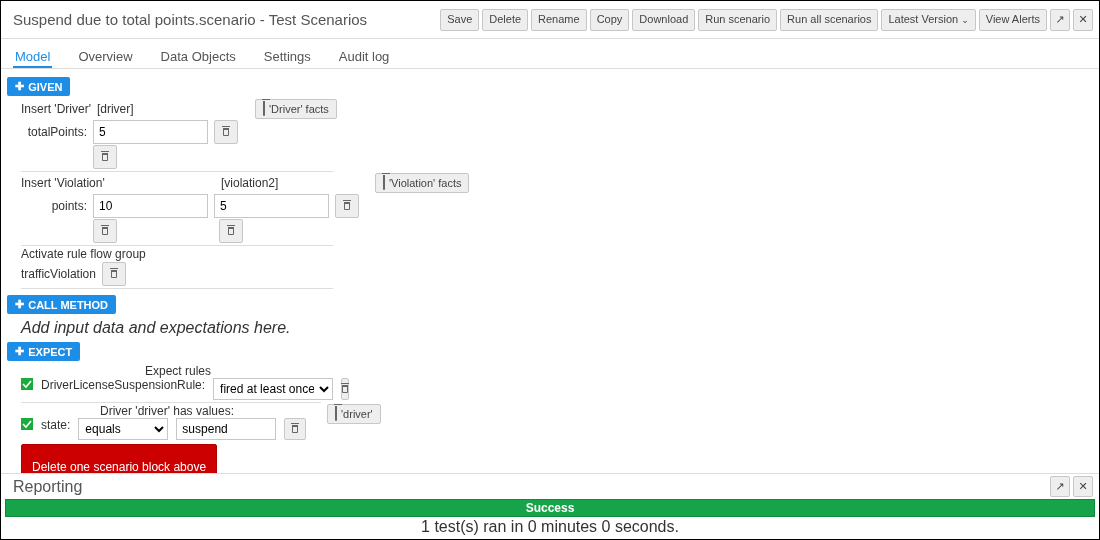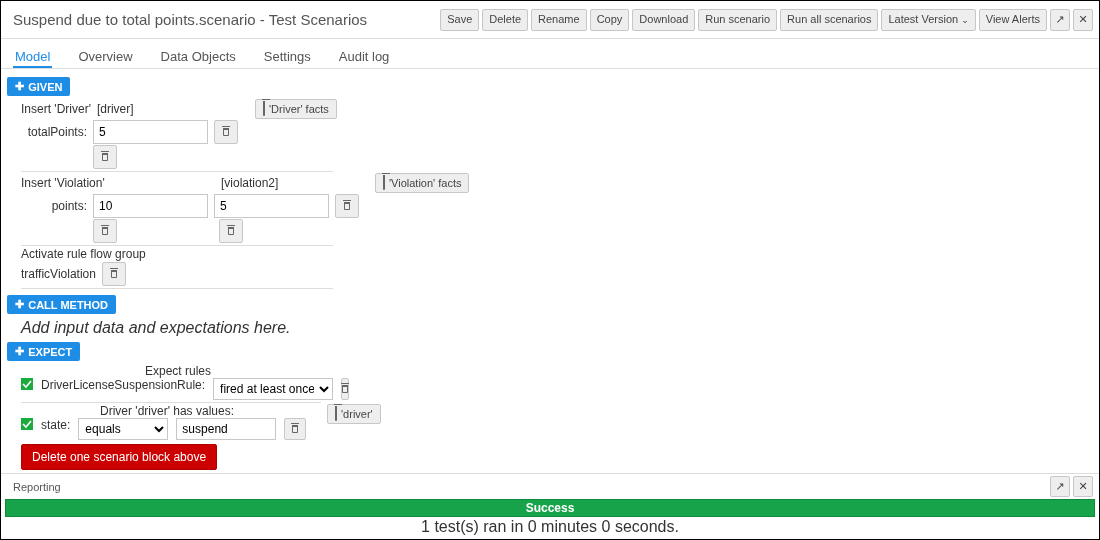--- a/index.html
+++ b/index.html
@@ -190,21 +190,21 @@
   }
   .green-sq {
     width:12px; height:12px;
     display:inline-block;
   }
   .green-sq svg { width:12px; height:12px; }
   .danger-btn {
     background:#cc0000;
     color:#fff;
     font-size:12px;
-    padding:5px 10px;
+    padding:15px 10px;
     border-radius:2px;
     border:1px solid #b00000;
     cursor:pointer;
     margin: 3px 0 3px 14px;
   }
   .more-btn {
     background:#eee;
     border:1px solid #c7c7c7;
     color:#444;
     font-size:12px;
@@ -217,21 +217,21 @@
   
   .reporting-head {
     display:flex;
     align-items:center;
     justify-content:space-between;
     border-top:1px solid #ddd;
     padding: 2px 6px;
     height:26px;
   }
   .reporting-head .title {
-    font-size:11px;
+    font-size:16px;
     color:#555;
     padding-left:6px;
   }
   .success-bar {
     background:#17a34a;
     color:#fff;
     text-align:center;
     font-size:12px;
     font-weight:bold;
     padding:1px 0;

